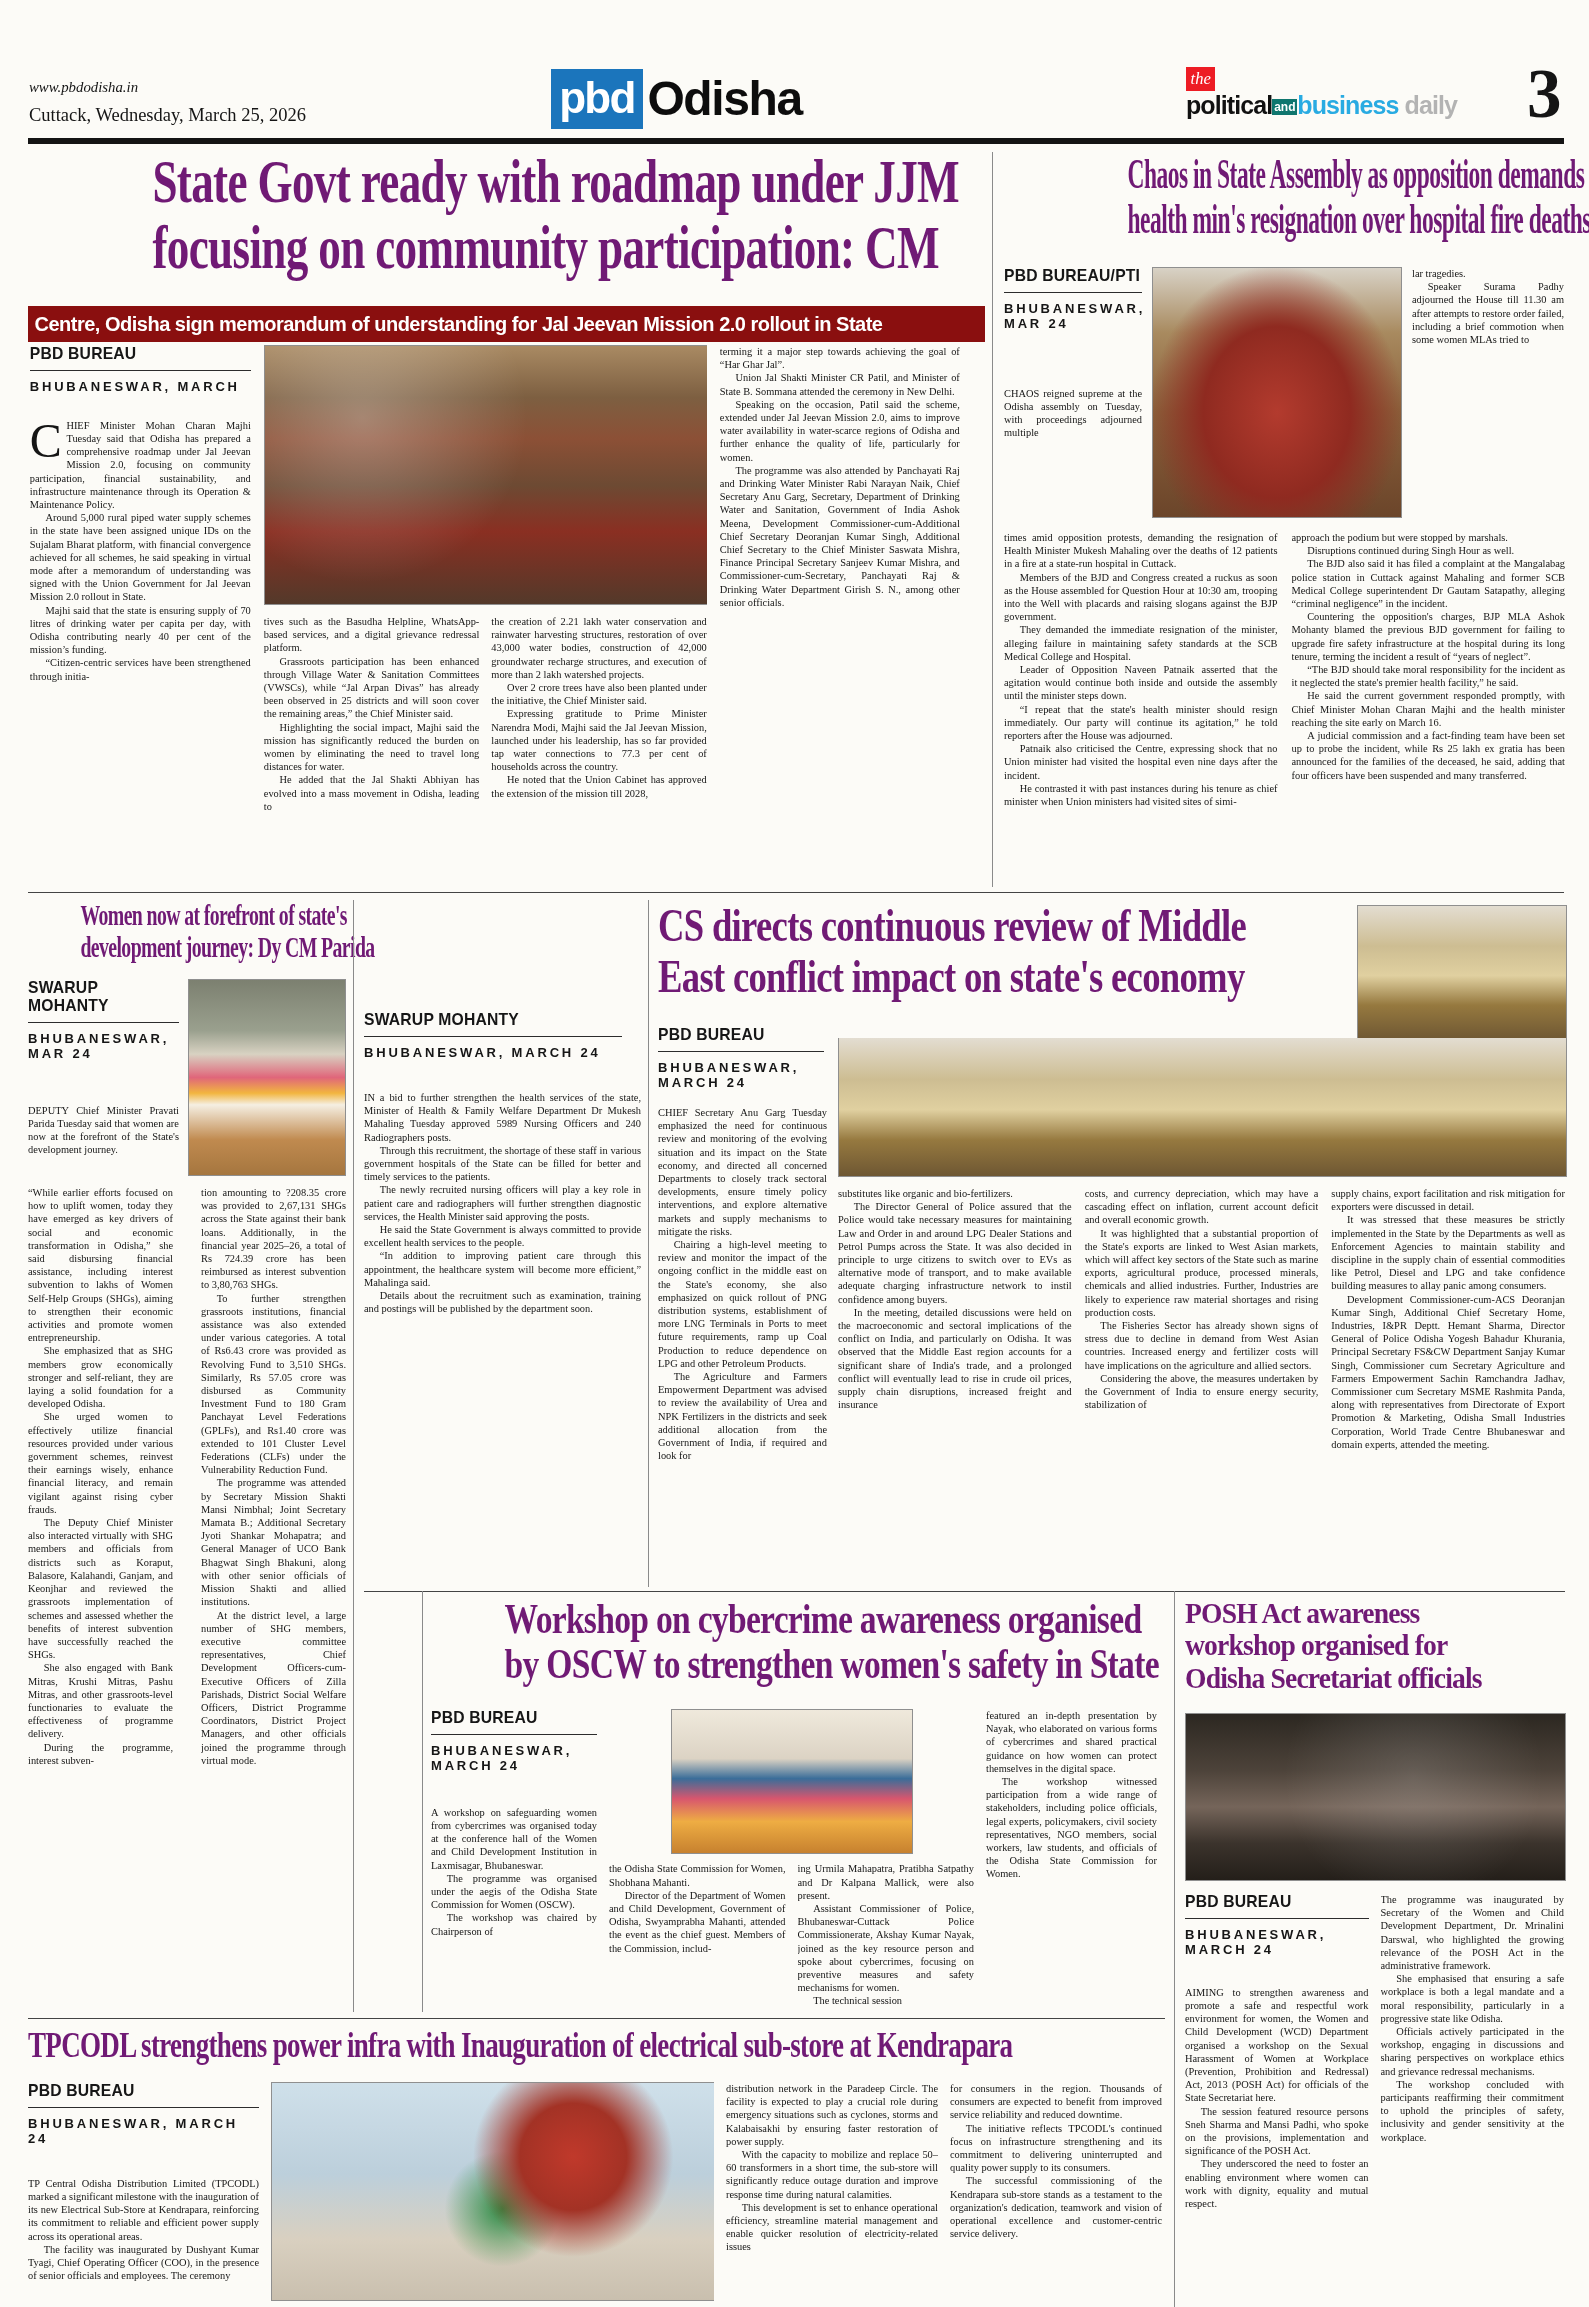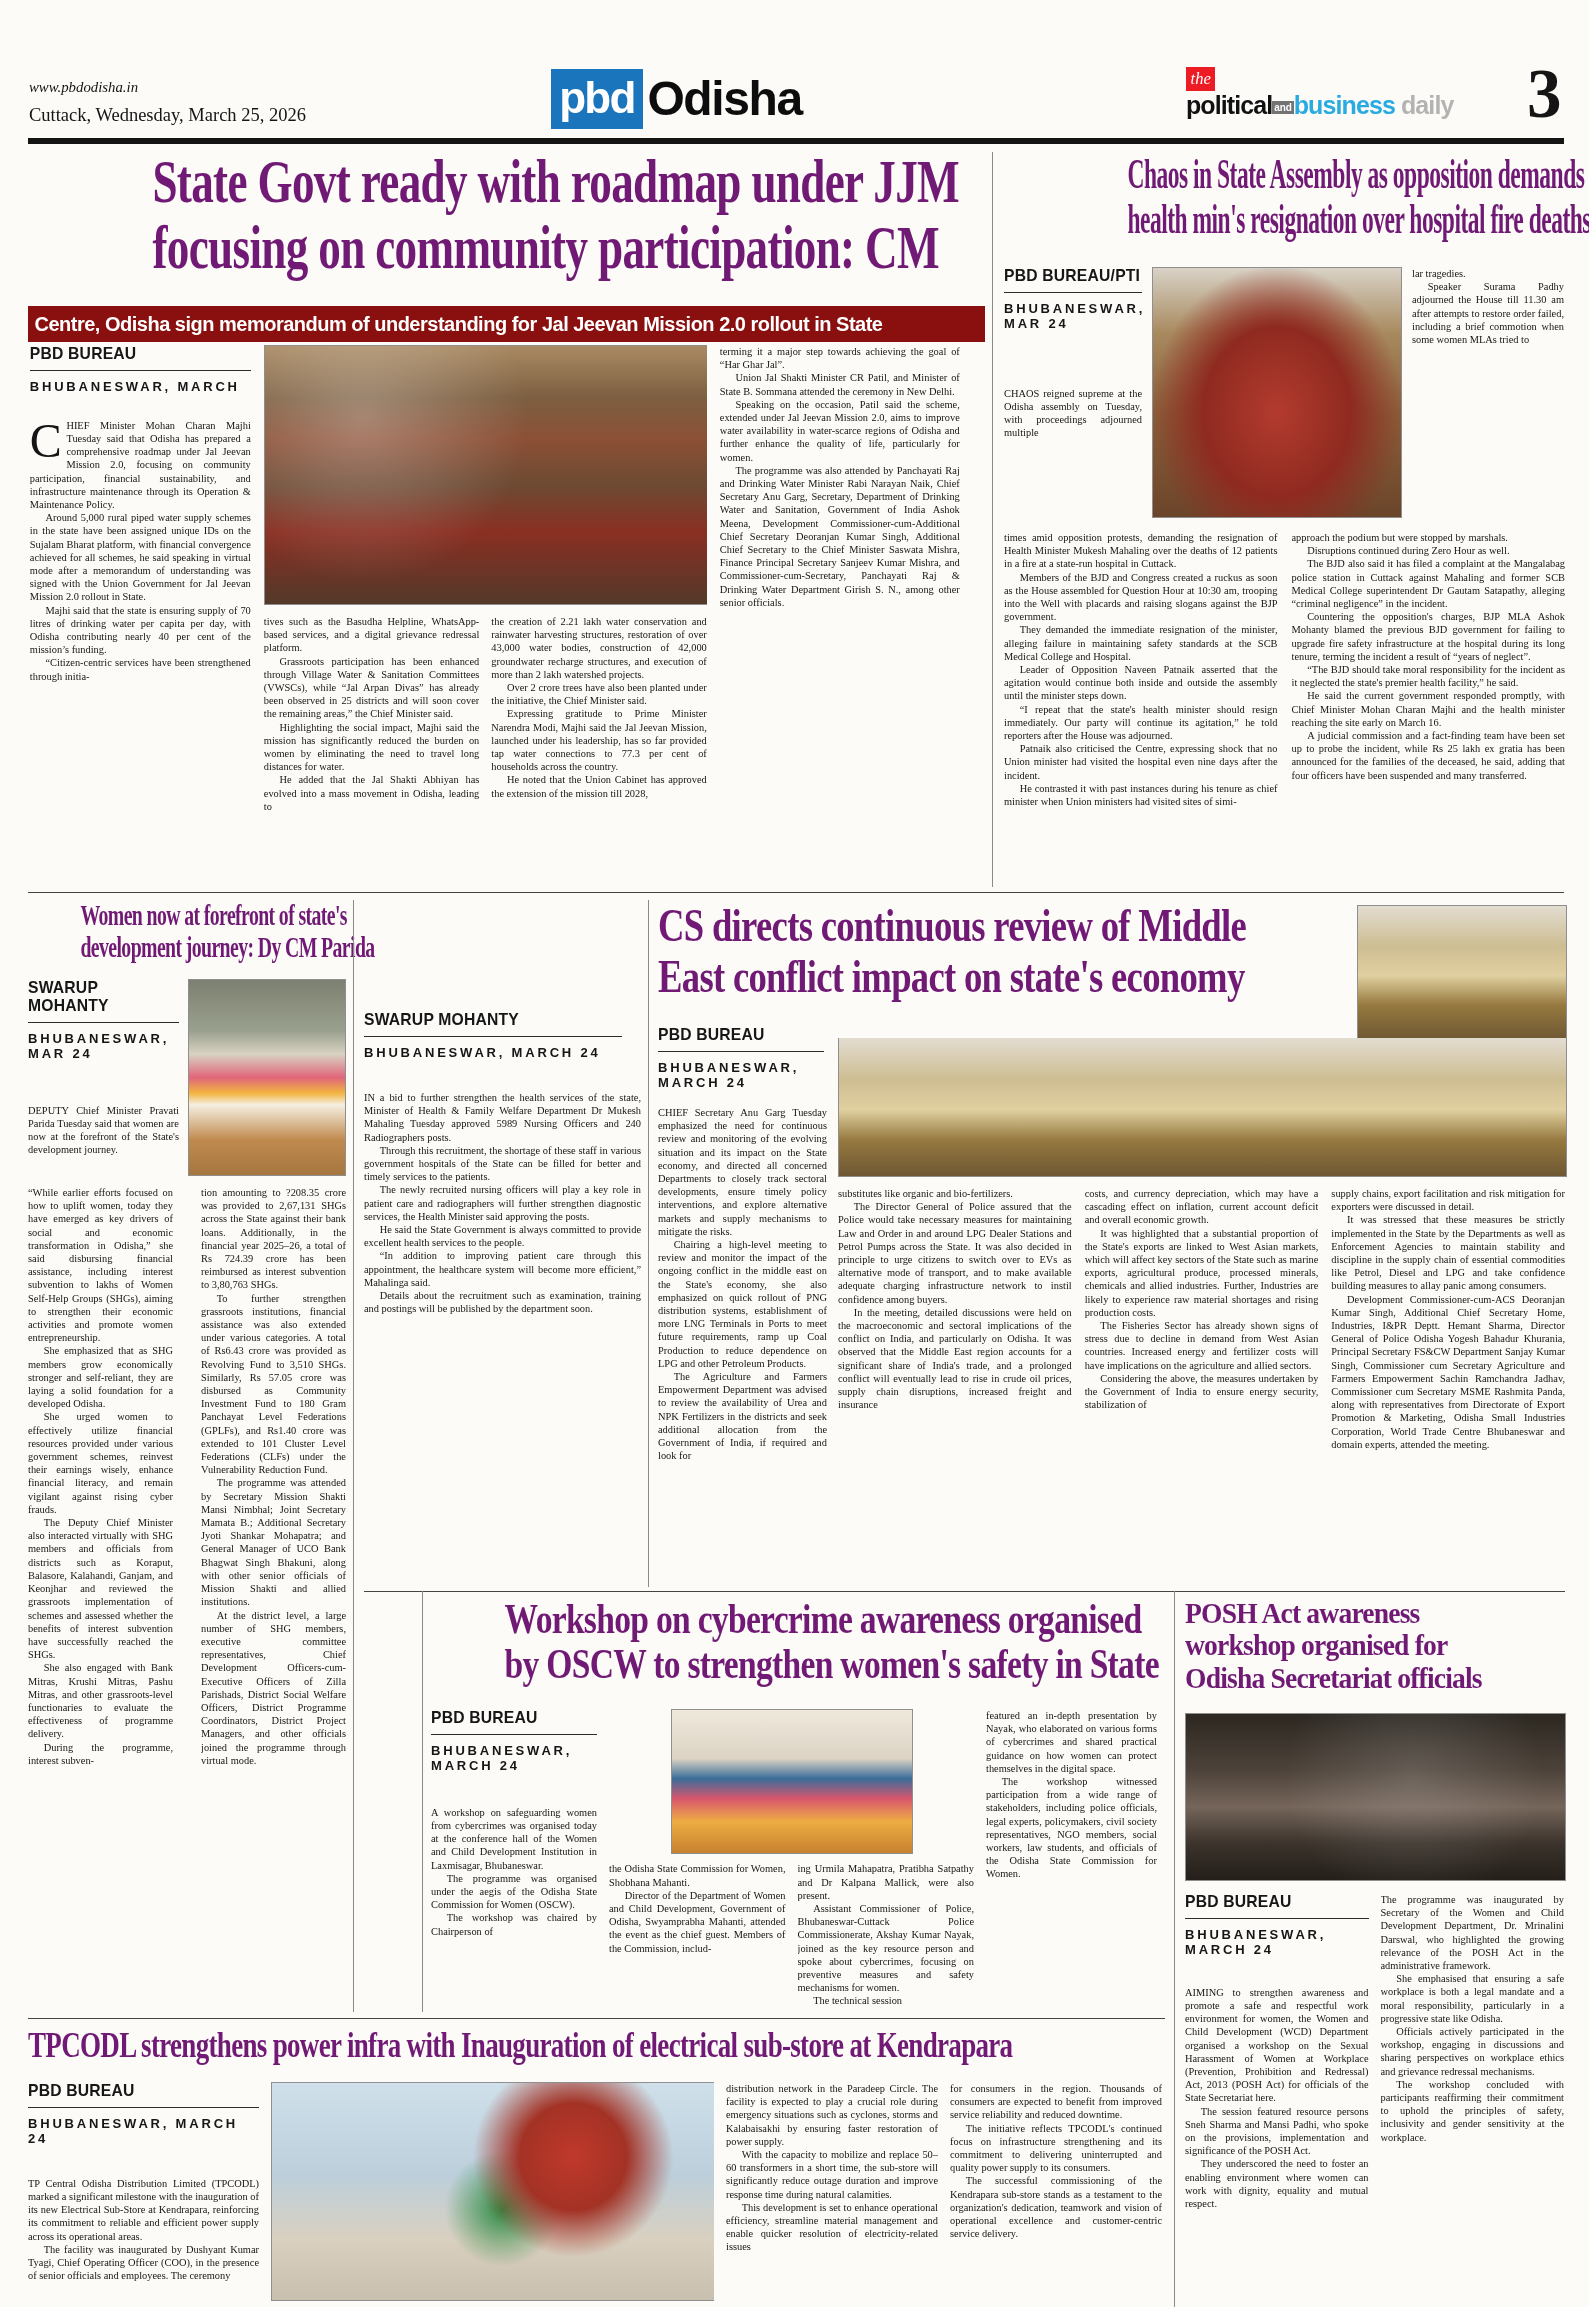--- a/index.html
+++ b/index.html
@@ -14,21 +14,21 @@
   .mh-url { font-style:italic; font-size:14.8px; }
   .mh-date { font-size:18.5px; }
   .logo-pbd { display:inline-block; background:#1b75bc; color:#fff; font-family:"Liberation Sans",sans-serif;
               font-weight:800; font-size:44px; line-height:1; padding:6.5px 8.3px 9.2px; letter-spacing:-1.8px; }
   .logo-odisha { font-family:"Liberation Sans",sans-serif; font-weight:800; font-size:48px; letter-spacing:-1.4px;
                  color:#0d0d0d; margin-left:4.6px; }
   .brand-row { font-family:"Liberation Sans",sans-serif; font-weight:800; font-size:25px; letter-spacing:-0.9px; white-space:nowrap; }
   .brand-the { display:inline-block; background:#ed1c24; color:#fff; font-size:16.6px; font-style:italic;
                padding:1.8px 4.6px; letter-spacing:0; }
   .brand-pol { color:#111; }
-  .brand-and { display:inline-block; background:#737373; color:#fff; font-size:10px; padding:0.9px 1.8px; vertical-align:3.7px; letter-spacing:0; }
+  .brand-and { display:inline-block; background:#0f766e; color:#fff; font-size:12px; padding:0.9px 1.8px; vertical-align:3.7px; letter-spacing:0; }
   .brand-bus { color:#29abe2; }
   .brand-daily { color:#b3b3b3; }
   .page-num { font-size:69px; font-weight:700; }
   
   .hl { font-weight:700; color:#701a75; letter-spacing:-0.9px; line-height:1.08; }
   .hl .ln { white-space:nowrap; display:block; }
   .center { text-align:center; }
   
   .strap { background:#8a0f0f; color:#fff; font-family:"Liberation Sans",sans-serif; font-weight:700;
            font-size:20px; display:flex; align-items:center; padding:0 6.5px; letter-spacing:-0.5px; }
@@ -158,21 +158,21 @@
           <p>times amid opposition protests, demanding the resignation of Health Minister Mukesh Mahaling over the deaths of 12 patients in a fire at a state-run hospital in Cuttack.</p>
           <p>Members of the BJD and Congress created a ruckus as soon as the House assembled for Question Hour at 10:30 am, trooping into the Well with placards and raising slogans against the BJP government.</p>
           <p>They demanded the immediate resignation of the minister, alleging failure in maintaining safety standards at the SCB Medical College and Hospital.</p>
           <p>Leader of Opposition Naveen Patnaik asserted that the agitation would continue both inside and outside the assembly until the minister steps down.</p>
           <p>“I repeat that the state's health minister should resign immediately. Our party will continue its agitation,” he told reporters after the House was adjourned.</p>
           <p>Patnaik also criticised the Centre, expressing shock that no Union minister had visited the hospital even nine days after the incident.</p>
           <p>He contrasted it with past instances during his tenure as chief minister when Union ministers had visited sites of simi-</p>
         </div>
       <div class="col bt clip" style="flex:1; height:354px;">
           <p>approach the podium but were stopped by marshals.</p>
-          <p>Disruptions continued during Zero Hour as well.</p>
+          <p>Disruptions continued during Singh Hour as well.</p>
           <p>The BJD also said it has filed a complaint at the Mangalabag police station in Cuttack against Mahaling and former SCB Medical College superintendent Dr Gautam Satapathy, alleging “criminal negligence” in the incident.</p>
           <p>Countering the opposition's charges, BJP MLA Ashok Mohanty blamed the previous BJD government for failing to upgrade fire safety infrastructure at the hospital during its long tenure, terming the incident a result of “years of neglect”.</p>
           <p>“The BJD should take moral responsibility for the incident as it neglected the state's premier health facility,” he said.</p>
           <p>He said the current government responded promptly, with Chief Minister Mohan Charan Majhi and the health minister reaching the site early on March 16.</p>
           <p>A judicial commission and a fact-finding team have been set up to probe the incident, while Rs 25 lakh ex gratia has been announced for the families of the deceased, he said, adding that four officers have been suspended and many transferred.</p>
         </div>
     </div>
   </section>
 
   <div class="abs hrule" style="left:28px; top:892px; width:1536px;"></div>

